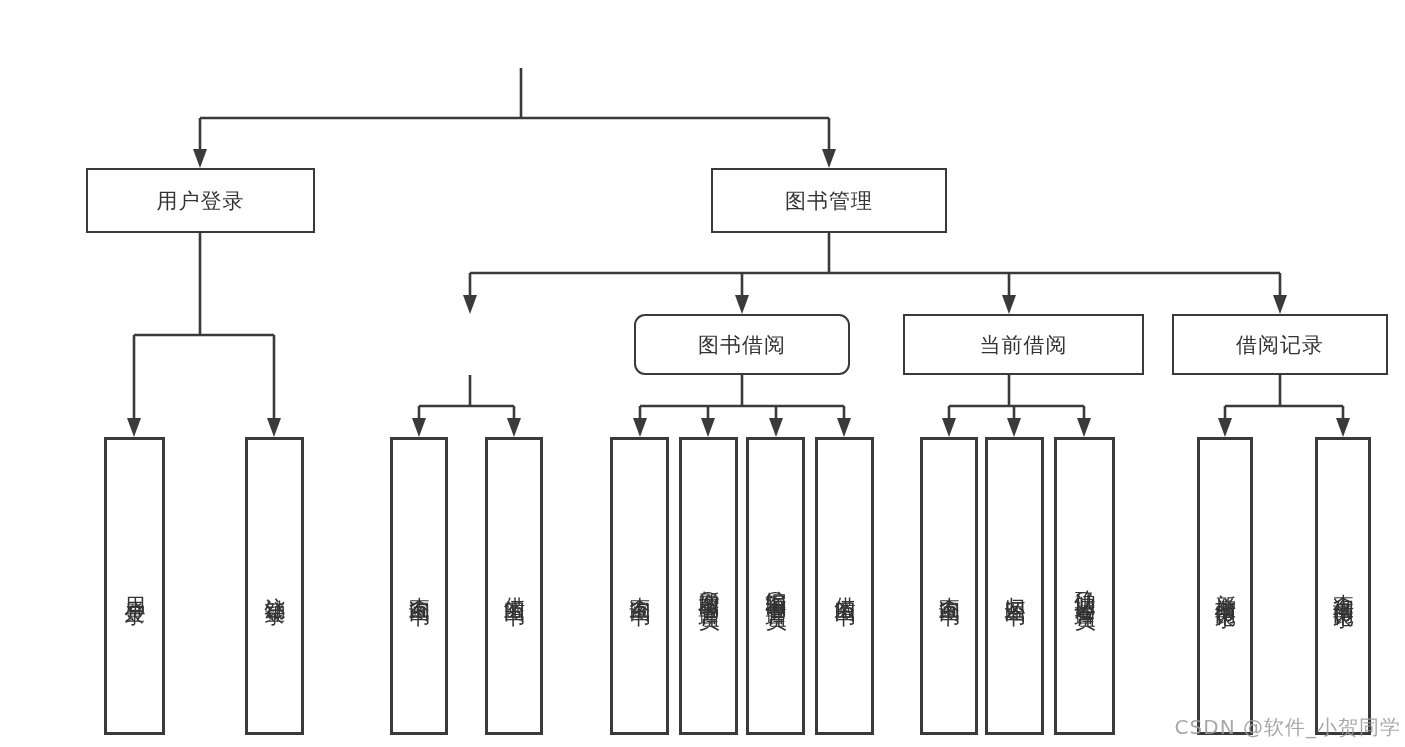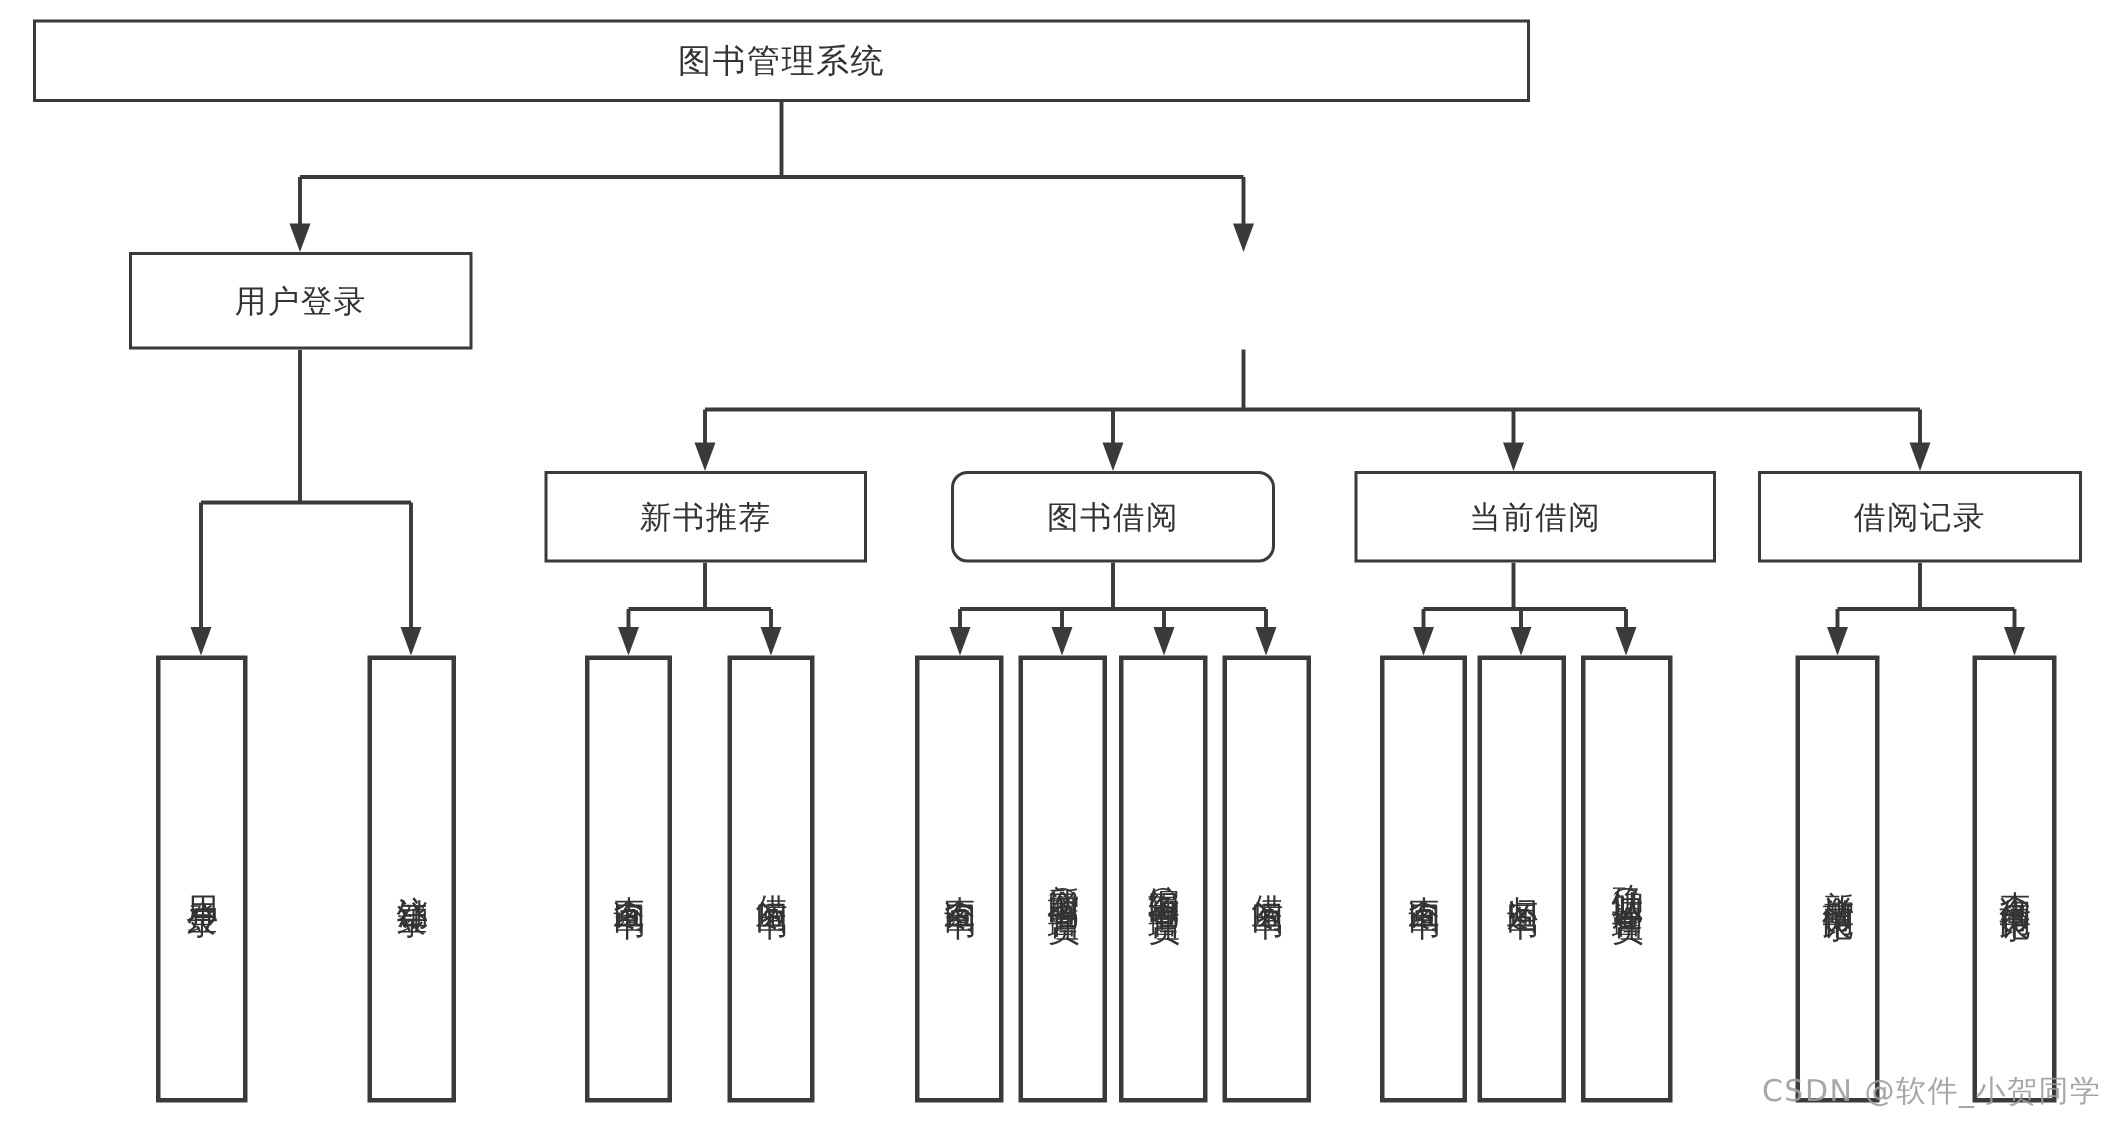--- a/index.html
+++ b/index.html
@@ -129,31 +129,28 @@
       <path class="ar" d="M1077 418 L1091 418 L1084 437 Z"></path>
     </g>
 
     <g>
       <path class="ln" d="M1280 375 V406 M1225 406 H1343 M1225 406 V420 M1343 406 V420"></path>
       <path class="ar" d="M1218 418 L1232 418 L1225 437 Z"></path>
       <path class="ar" d="M1336 418 L1350 418 L1343 437 Z"></path>
     </g>
   </svg>
 
-  <div class="hbox root-box" style="left:22px;top:13px;width:998px;height:55px;">
-    <span class="lbl">图书管理系统</span>
-  </div>
 
   <div class="hbox" style="left:86px;top:168px;width:229px;height:65px;">
     <span class="lbl">用户登录</span>
   </div>
-
-  <div class="hbox" style="left:363px;top:314px;width:215px;height:61px;">
-    <span class="lbl">新书推荐</span>
-  </div>
+  <div class="hbox" style="left:711px;top:168px;width:236px;height:65px;">
+    <span class="lbl">图书管理</span>
+  </div>
+
   <div class="hbox" style="left:634px;top:314px;width:216px;height:61px;border-radius:11px;">
     <span class="lbl">图书借阅</span>
   </div>
   <div class="hbox" style="left:903px;top:314px;width:241px;height:61px;">
     <span class="lbl">当前借阅</span>
   </div>
   <div class="hbox" style="left:1172px;top:314px;width:216px;height:61px;align-items:center;">
     <span class="lbl">借阅记录</span>
   </div>
 

